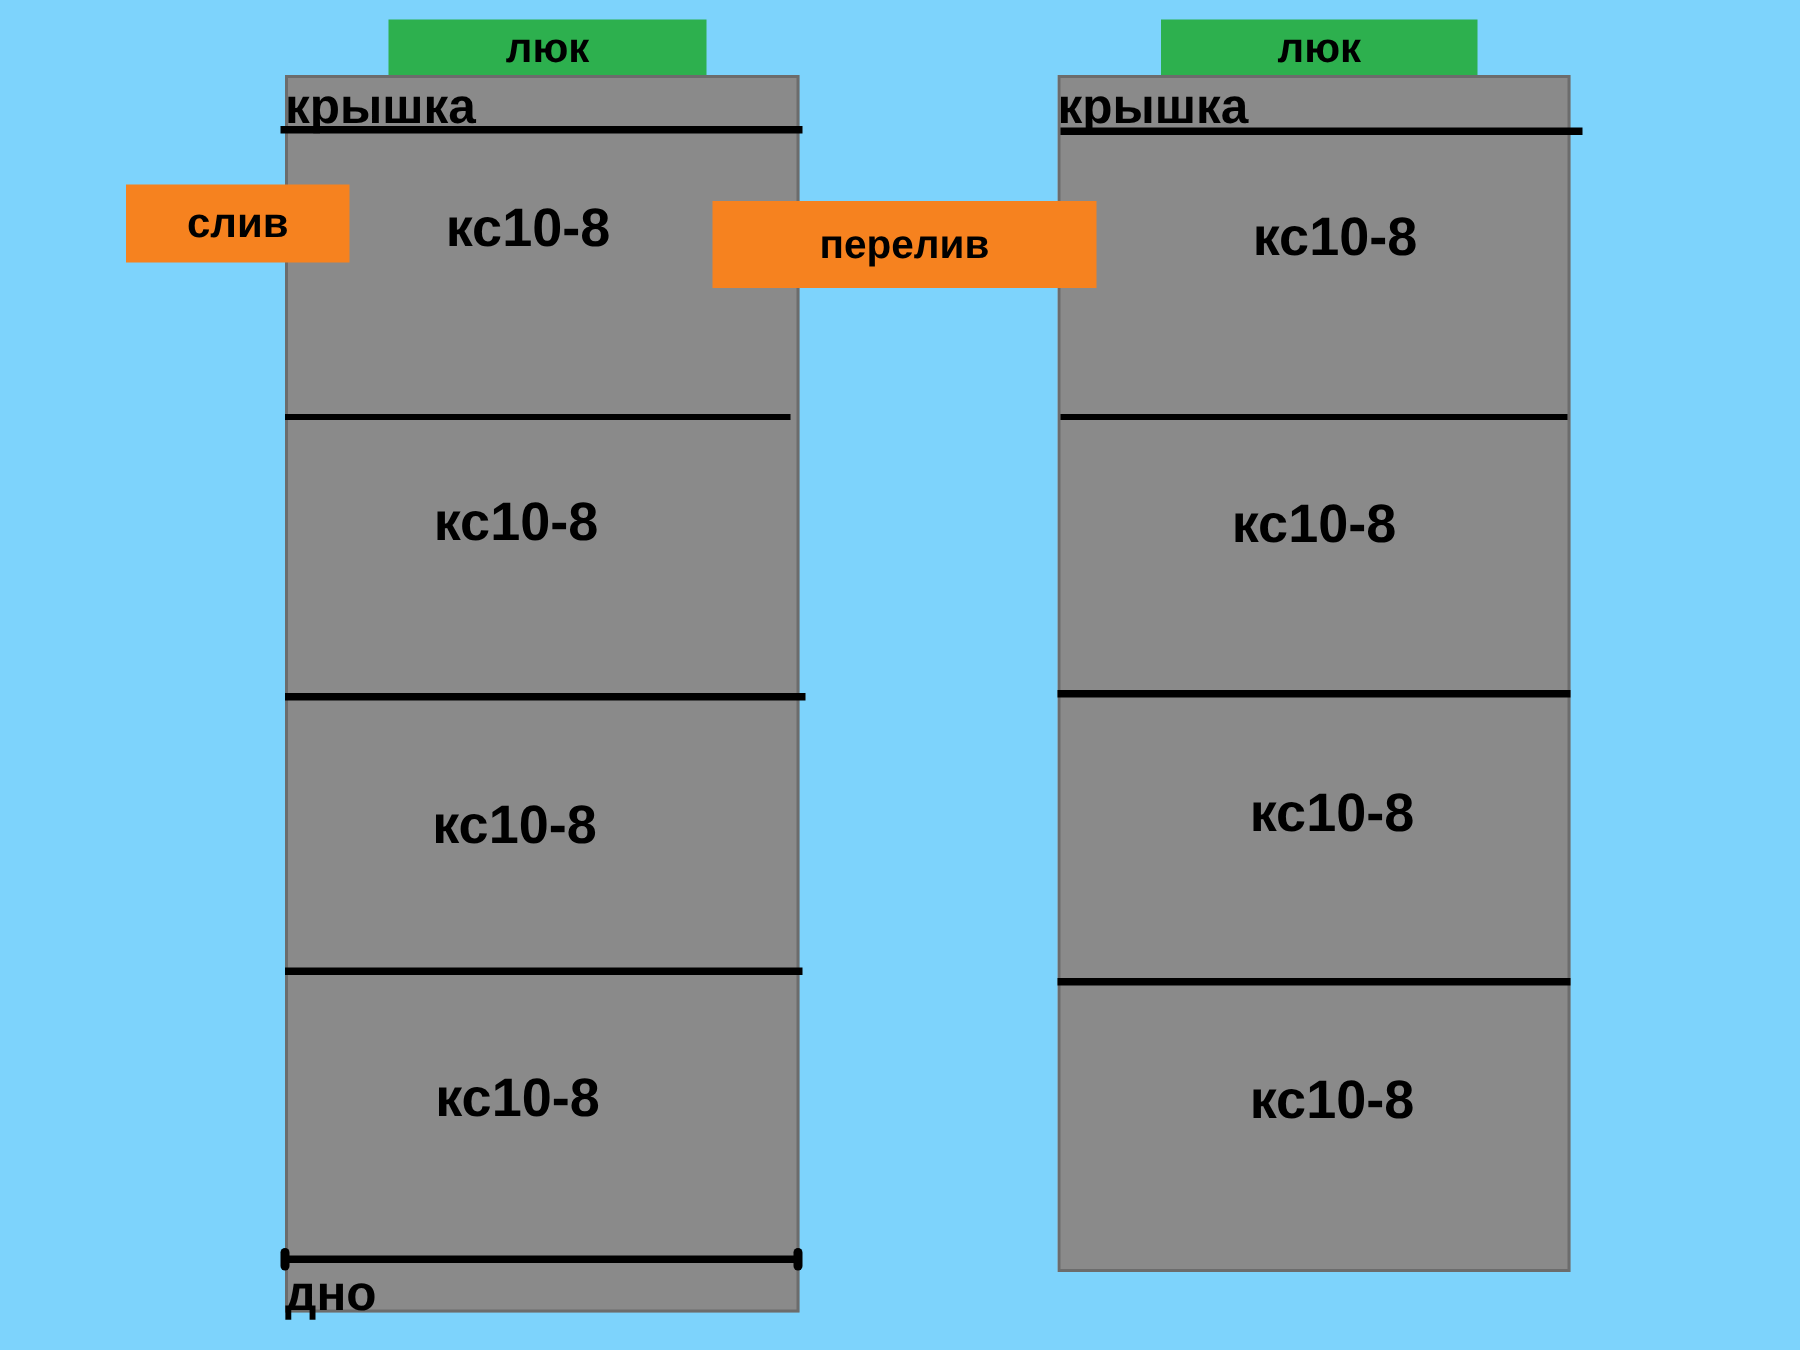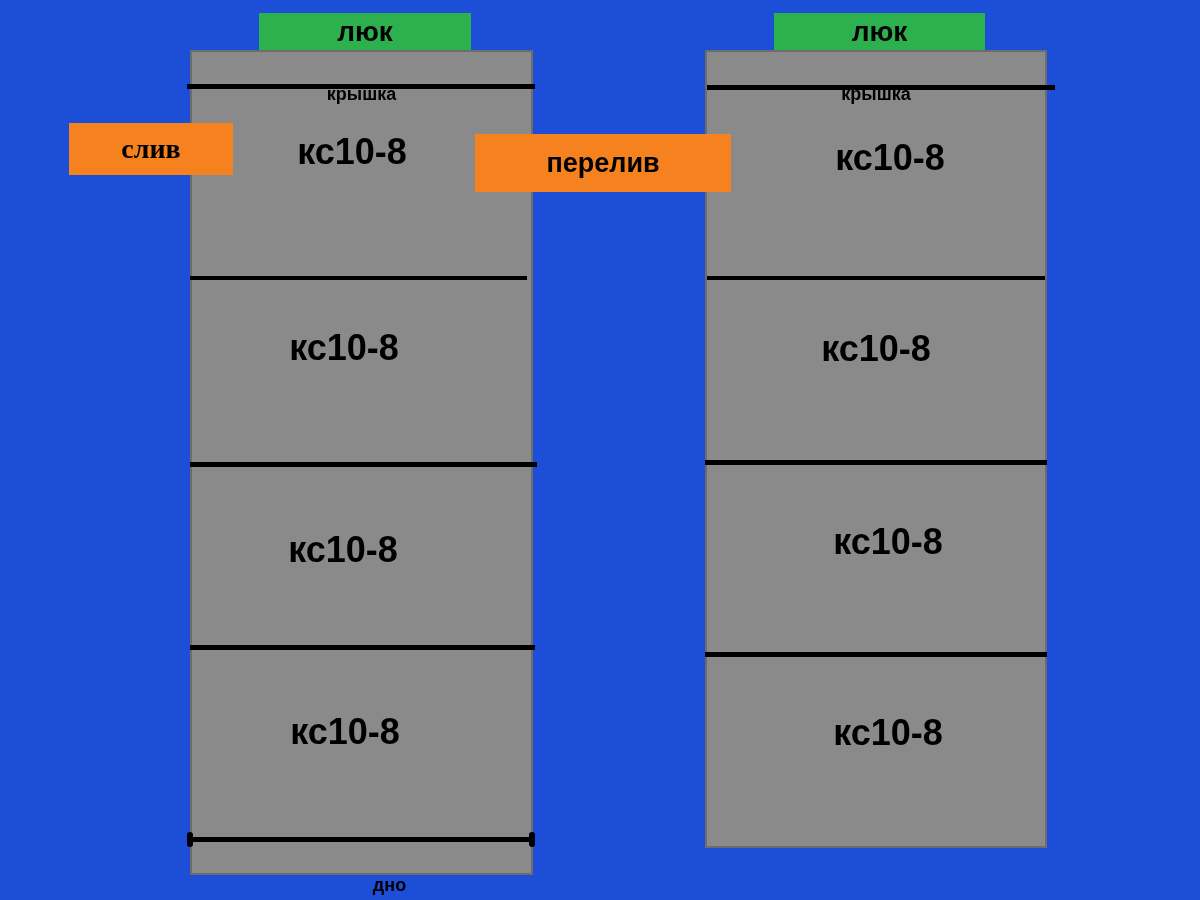--- a/index.html
+++ b/index.html
@@ -1,33 +1,33 @@
 <!DOCTYPE html>
 <html style="--hatch_green: #2db04e; --pipe_orange: #f6821f; --concrete_gray: #8a8a8a; --line_black: #000000;"><head>
 <meta charset="utf-8">
 <style>
   html,body{margin:0;padding:0;background:#ffffff;}
   .canvas{
-    position:relative;width:1200px;height:900px;background:#1d4ed8;overflow:hidden;
+    position:relative;width:1200px;height:900px;background:#7dd3fc;overflow:hidden;
     font-family:"Liberation Sans",sans-serif;color:#000;
   }
   .hatch{
     position:absolute;background:var(--hatch_green,#2db04e);
     display:flex;align-items:center;justify-content:center;
     font-weight:bold;font-size:28px;color:#000;z-index:1;
   }
   .column{
     position:absolute;background:var(--concrete_gray,#8a8a8a);
     box-shadow:inset 0 0 0 2px rgba(70,70,70,0.45);z-index:2;
   }
   .hline{position:absolute;background:var(--line_black,#000);z-index:3;}
   .tick{position:absolute;background:var(--line_black,#000);border-radius:3px;z-index:3;}
   .cover-label,.bottom-label{
-    position:absolute;text-align:center;font-weight:bold;font-size:18px;
-    color:#000;z-index:3;line-height:1.1;margin-top:32px;
+    position:absolute;text-align:left;font-weight:bold;font-size:33px;
+    color:#000;z-index:3;line-height:1.1;
   }
   .ring-label{
     position:absolute;transform:translate(-50%,-50%);
     font-weight:bold;font-size:36px;color:#000;white-space:nowrap;z-index:3;
   }
   .pipe-tag{
     position:absolute;background:var(--pipe_orange,#f6821f);
     display:flex;align-items:center;justify-content:center;
     font-weight:bold;font-size:28px;color:#000;z-index:5;
   }
@@ -52,37 +52,37 @@
 
   <div class="ring-label" style="left:352px;top:152px;">кс10-8</div>
   <div class="ring-label" style="left:344px;top:348px;">кс10-8</div>
   <div class="ring-label" style="left:343px;top:550px;">кс10-8</div>
   <div class="ring-label" style="left:345px;top:732px;">кс10-8</div>
 
   <div class="hline" style="left:190px;top:837px;width:343px;height:5px;"></div>
   <div class="tick" style="left:187px;top:832px;width:6px;height:15px;"></div>
   <div class="tick" style="left:529px;top:832px;width:6px;height:15px;"></div>
 
-  <div class="bottom-label" style="left:190px;top:844px;width:343px;padding-left:28px;">дно</div>
+  <div class="bottom-label" style="left:190px;top:844px;width:343px;">дно</div>
 
   <div class="hatch" style="left:774px;top:13px;width:211px;height:37px;">
     <span>люк</span>
   </div>
 
   <div class="column" style="left:705px;top:50px;width:342px;height:798px;"></div>
 
   <div class="cover-label" style="left:705px;top:53px;width:342px;">крышка</div>
 
   <div class="hline" style="left:707px;top:85px;width:348px;height:5px;"></div>
   <div class="hline" style="left:707px;top:276px;width:338px;height:4px;"></div>
   <div class="hline" style="left:705px;top:460px;width:342px;height:5px;"></div>
   <div class="hline" style="left:705px;top:652px;width:342px;height:5px;"></div>
 
   <div class="ring-label" style="left:890px;top:158px;">кс10-8</div>
   <div class="ring-label" style="left:876px;top:349px;">кс10-8</div>
   <div class="ring-label" style="left:888px;top:542px;">кс10-8</div>
   <div class="ring-label" style="left:888px;top:733px;">кс10-8</div>
 
-  <div class="pipe-tag" style="left:69px;top:123px;width:164px;height:52px;font-family:Liberation Serif, serif;">слив</div>
+  <div class="pipe-tag" style="left:84px;top:123px;width:149px;height:52px;">слив</div>
 
   <div class="pipe-tag" style="left:475px;top:134px;width:256px;height:58px;font-size:27px;">перелив</div>
 
 </div>
 
 </body></html>

